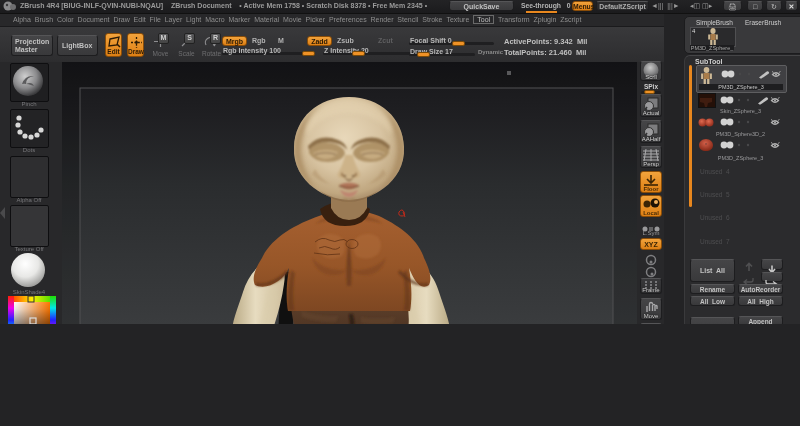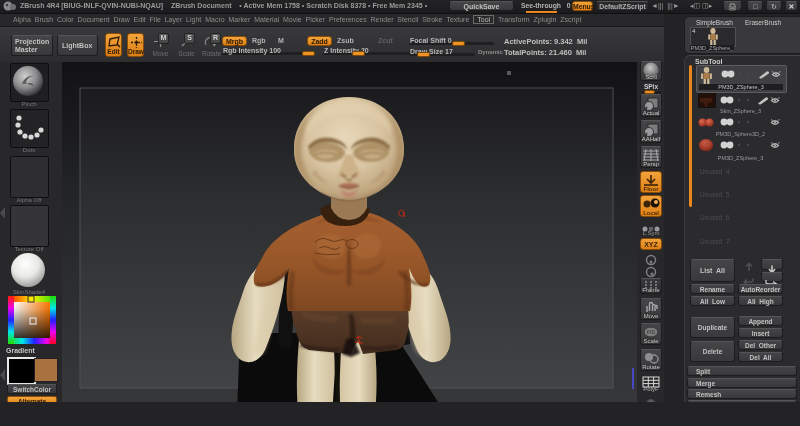--- a/index.html
+++ b/index.html
@@ -1,15 +1,15 @@
 <!DOCTYPE html>
 <html><head><meta charset="utf-8">
 <style>
 html,body{margin:0;padding:0;background:#232325;}
-#app{position:relative;width:800px;height:402px;overflow:hidden;font-family:"Liberation Sans",sans-serif;background:#4d7c0f;}
+#app{position:relative;width:800px;height:324px;overflow:hidden;font-family:"Liberation Sans",sans-serif;background:#4d7c0f;}
 .abs{position:absolute;}
 .btn{position:absolute;background:linear-gradient(#454547,#39393b);border:1px solid #1d1d1f;border-top-color:#555557;border-radius:3px;color:#c2c2c2;box-sizing:border-box;}
 .obtn{position:absolute;background:linear-gradient(#f2a33c,#dd7f14);border:1px solid #8a4d08;border-radius:3px;color:#2b1a05;box-sizing:border-box;}
 .lbl{position:absolute;color:#a8a8a8;white-space:nowrap;}
 .dim{color:#5f5f61;}
 .sliderbar{position:absolute;height:3px;background:#1f1f21;border-radius:2px;}
 .nub{position:absolute;width:13px;height:5px;background:#ef9227;border-radius:2px;border:1px solid #7a4a08;box-sizing:border-box;}
 </style></head>
 <body>
 <div id="app">

